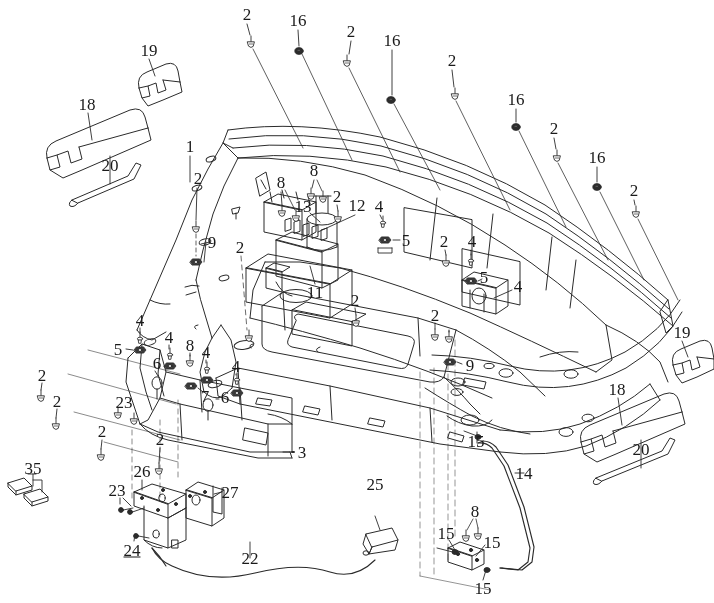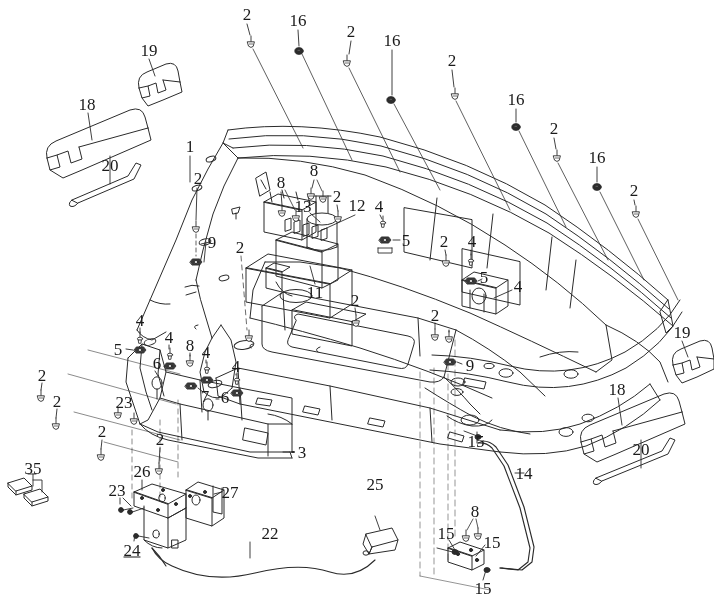--- a/index.html
+++ b/index.html
@@ -668,21 +668,21 @@
       <div class="callout" style="left: 57px; top: 401px;">2</div>
       <div class="callout" style="left: 102px; top: 431px;">2</div>
       <div class="callout" style="left: 124px; top: 402px;">23</div>
       <div class="callout" style="left: 160px; top: 439px;">2</div>
       <div class="callout" style="left: 302px; top: 452px;">3</div>
       <div class="callout" style="left: 33px; top: 468px;">35</div>
       <div class="callout" style="left: 142px; top: 471px;">26</div>
       <div class="callout" style="left: 117px; top: 490px;">23</div>
       <div class="callout" style="left: 230px; top: 492px;">27</div>
       <div class="callout" style="left: 132px; top: 550px; text-decoration: underline;">24</div>
-      <div class="callout" style="left: 250px; top: 533px; margin-left: 20px;">22</div>
+      <div class="callout" style="left: 250px; top: 558px;">22</div>
       <div class="callout" style="left: 375px; top: 484px;">25</div>
       <div class="callout" style="left: 470px; top: 365px;">9</div>
       <div class="callout" style="left: 476px; top: 441px;">15</div>
       <div class="callout" style="left: 524px; top: 473px;">14</div>
       <div class="callout" style="left: 475px; top: 511px;">8</div>
       <div class="callout" style="left: 446px; top: 533px;">15</div>
       <div class="callout" style="left: 492px; top: 542px;">15</div>
       <div class="callout" style="left: 483px; top: 588px;">15</div>
       <div class="callout" style="left: 682px; top: 332px;">19</div>
       <div class="callout" style="left: 617px; top: 389px;">18</div>

